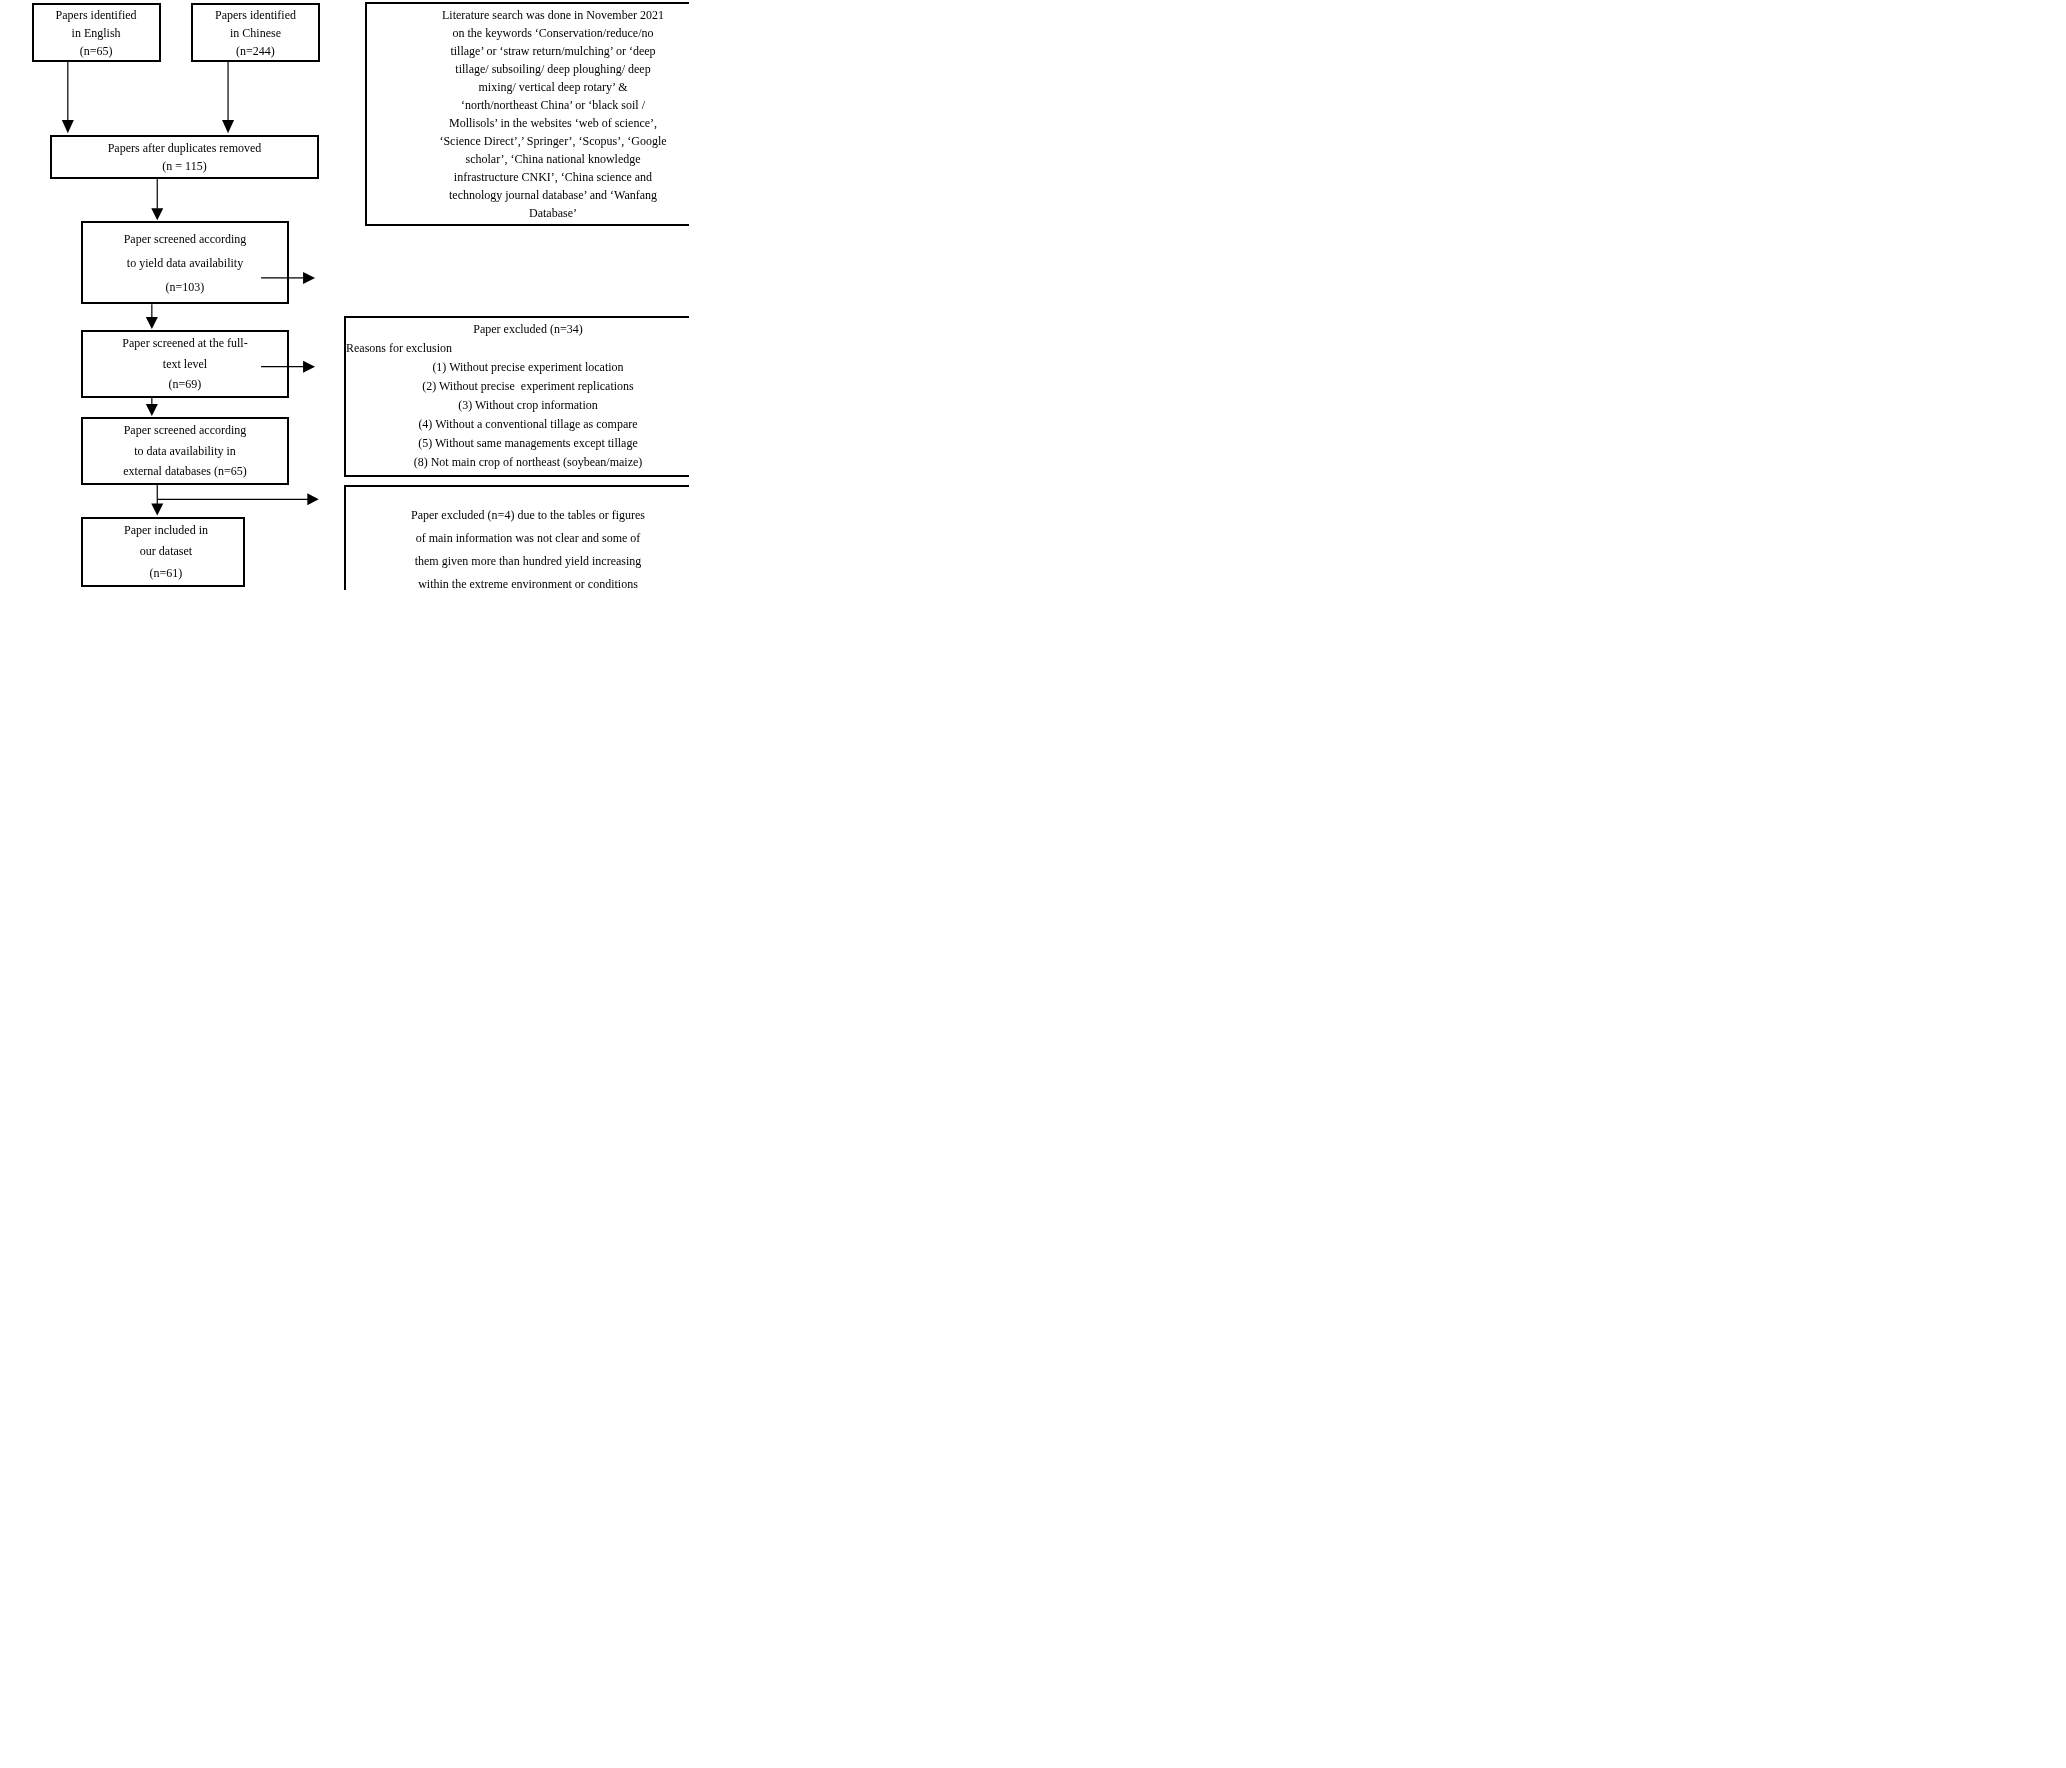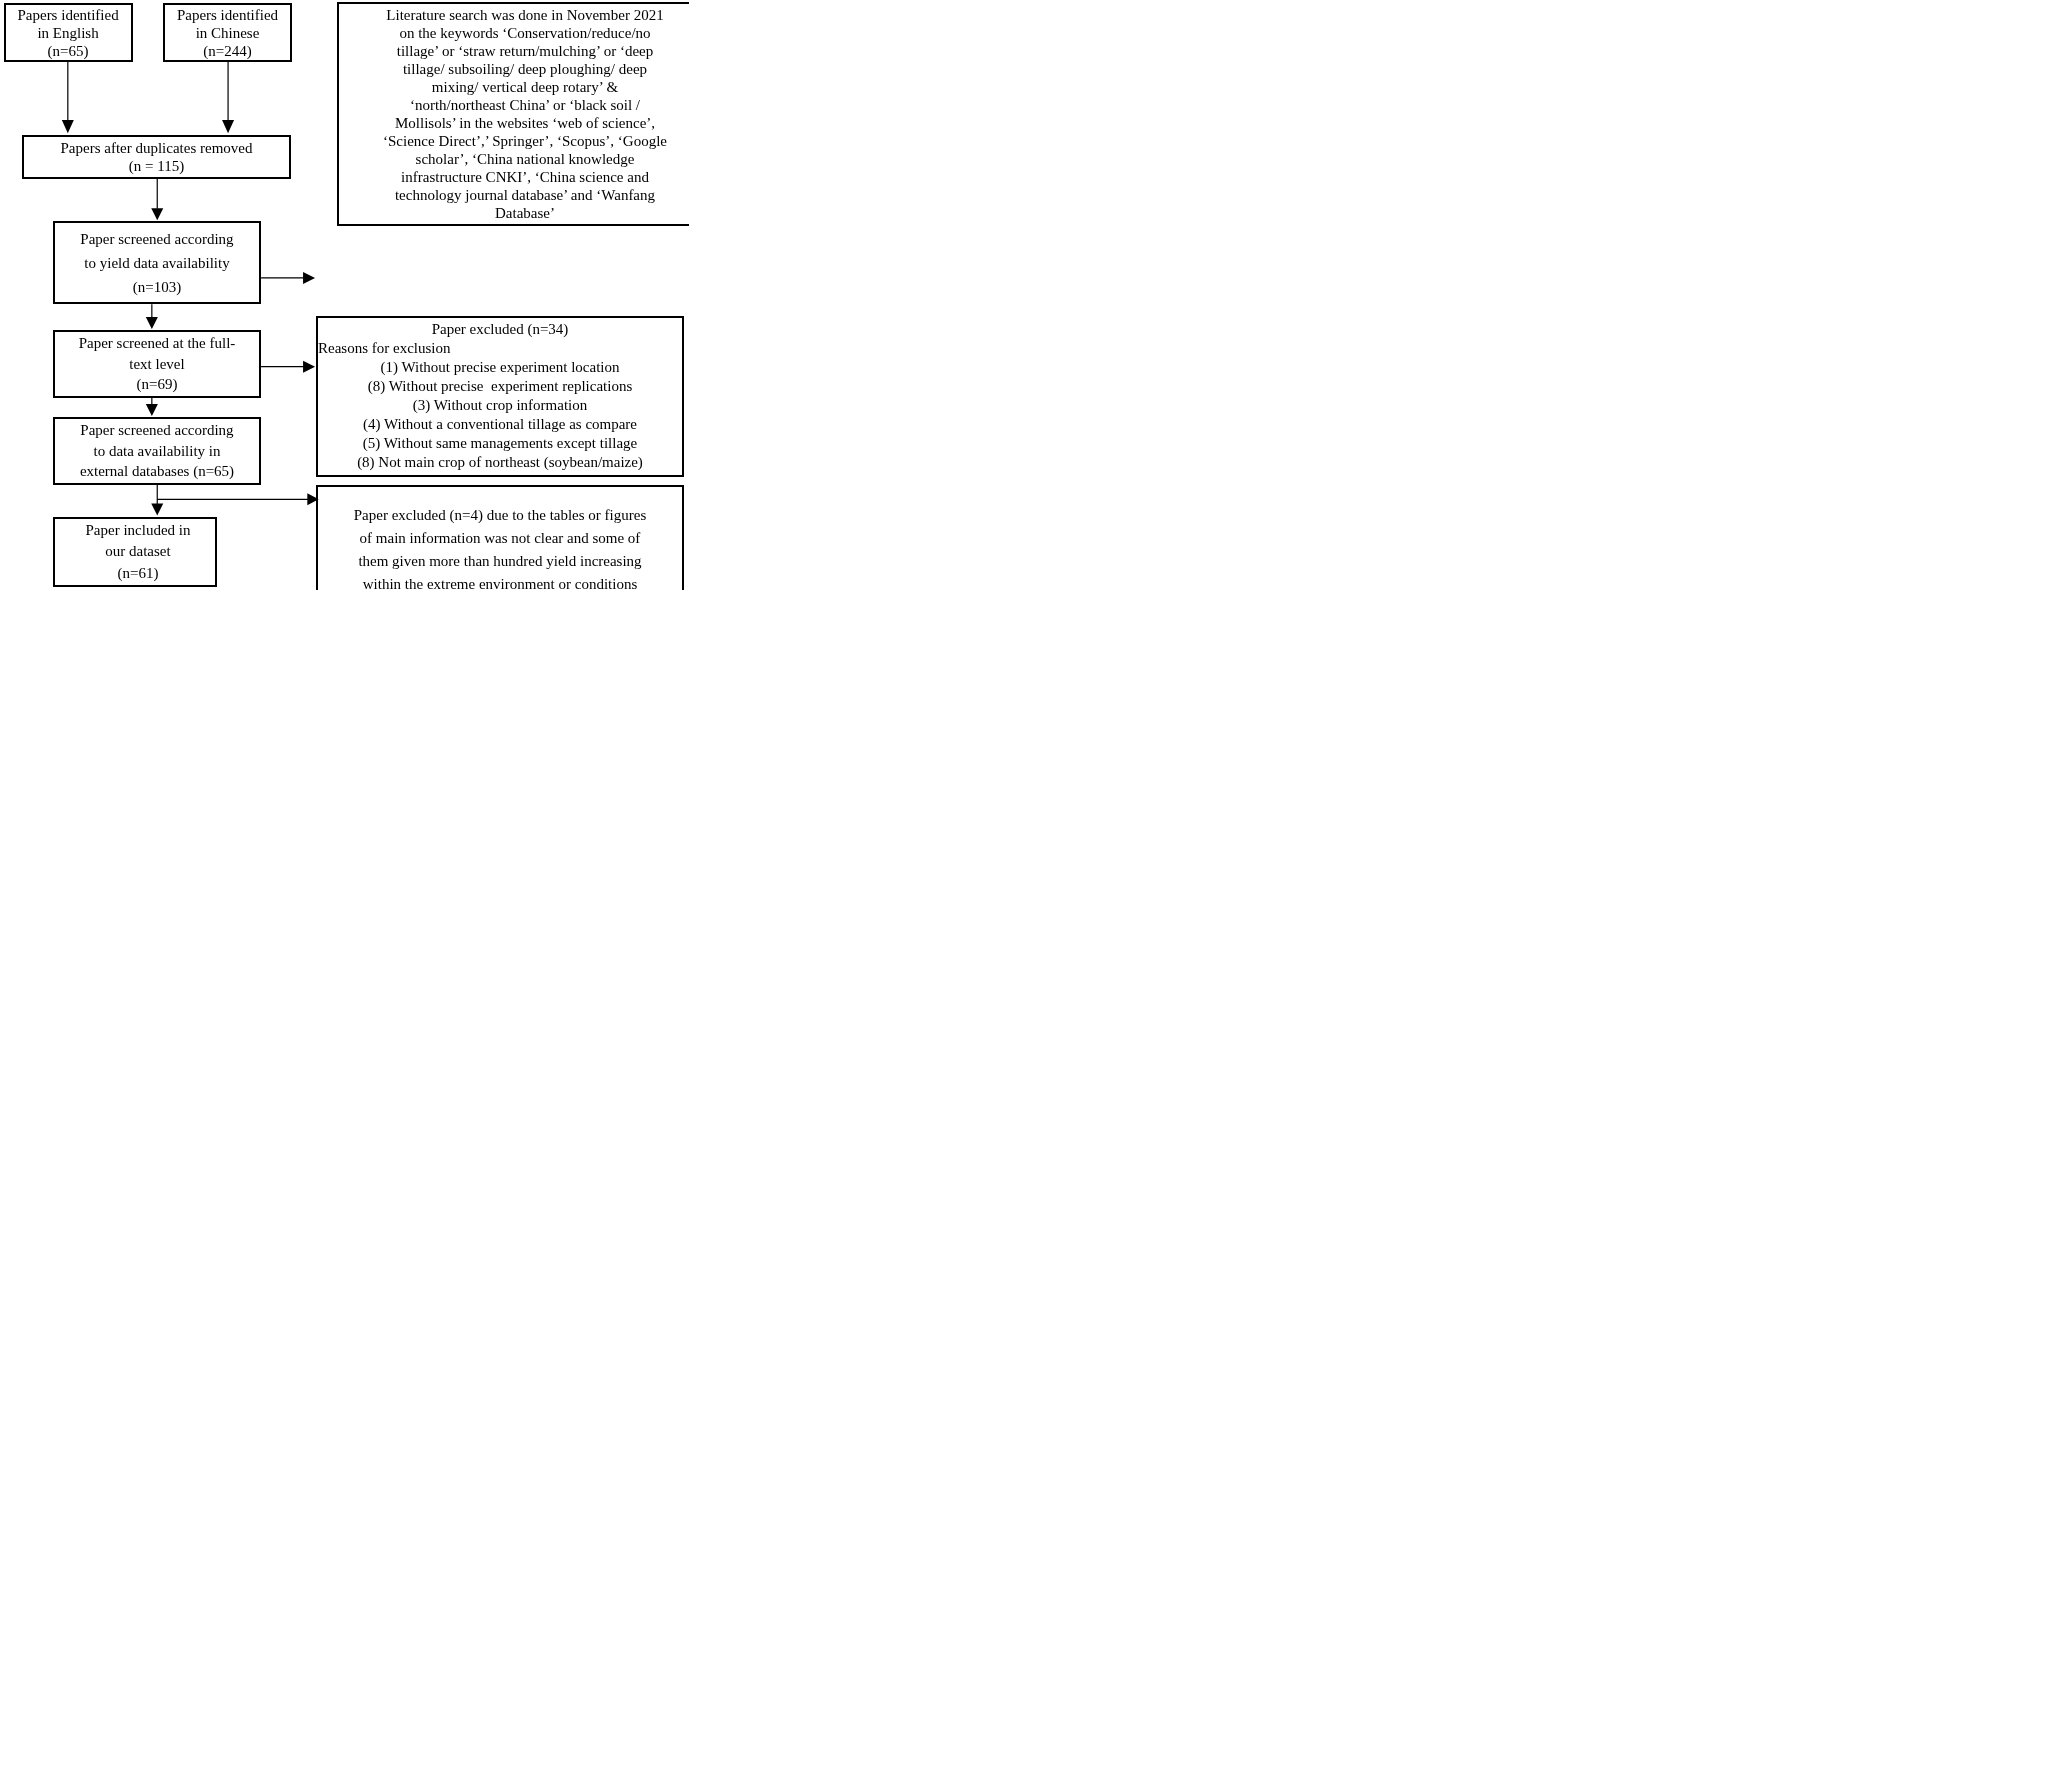--- a/index.html
+++ b/index.html
@@ -15,23 +15,24 @@
   .box {
     position: absolute;
     box-sizing: border-box;
     border: 2.4px solid #000000;
     background: #ffffff;
     display: flex;
     flex-direction: column;
     justify-content: center;
     text-align: center;
     white-space: pre-wrap;
-    font-size: 15px;
+    font-size: 12px;
     line-height: 20.4px;
     z-index: 2;
+    margin-left: 28px;
   }
   #box-identified-english   { left: 3.6px;   top: 3px;   width: 129px; height: 59px;  line-height: 18px; }
   #box-identified-chinese   { left: 163px; top: 3px;   width: 129px; height: 59px;  line-height: 18px; }
   #box-search-note          { left: 337px; top: 1.8px;   width: 376px; height: 224px; line-height: 18px; padding: 1.2px 3.6px; }
   #box-duplicates-removed   { left: 22px;  top: 135px; width: 269px; height: 44px;  line-height: 18px; }
   #box-screened-yield       { left: 53px;  top: 221px; width: 208px; height: 83px; line-height: 24px; }
   #box-excluded-yield       { left: 316px; top: 237px; width: 368px; height: 75px; line-height: 21.6px; }
   #box-screened-fulltext    { left: 53px;  top: 330px; width: 208px; height: 68px; line-height: 20.4px; }
   #box-excluded-fulltext    { left: 316px; top: 316px; width: 368px; height: 161px; line-height: 19px; justify-content: flex-start; padding-top: 1.8px; }
   #box-screened-external    { left: 53px;  top: 417px; width: 208px; height: 68px; line-height: 20.4px; }
@@ -123,21 +124,21 @@
 (n=103)</div>
 
 
   <div class="box" id="box-screened-fulltext">Paper screened at the full-
 text level
 (n=69)</div>
 
   <div class="box" id="box-excluded-fulltext">
     <div class="t-center">Paper excluded (n=34)</div>
     <div class="t-left">Reasons for exclusion</div>
-    <div class="t-list"><div>(1) Without precise experiment location</div><div>(8) Without precise  experiment replications</div><div>(3) Without crop information</div><div>(4) Without a conventional tillage as compare</div><div>(5) Without same managements except tillage</div><div>(8) Not main crop of northeast (soybean/maize)</div></div>
+    <div class="t-list"><div>(1) Without precise experiment location</div><div>(2) Without precise  experiment replications</div><div>(3) Without crop information</div><div>(4) Without a conventional tillage as compare</div><div>(5) Without same managements except tillage</div><div>(8) Not main crop of northeast (soybean/maize)</div></div>
   </div>
 
   <div class="box" id="box-screened-external">Paper screened according
 to data availability in
 external databases (n=65)</div>
 
   <div class="box" id="box-excluded-external">Paper excluded (n=4) due to the tables or figures
 of main information was not clear and some of
 them given more than hundred yield increasing
 within the extreme environment or conditions</div>

